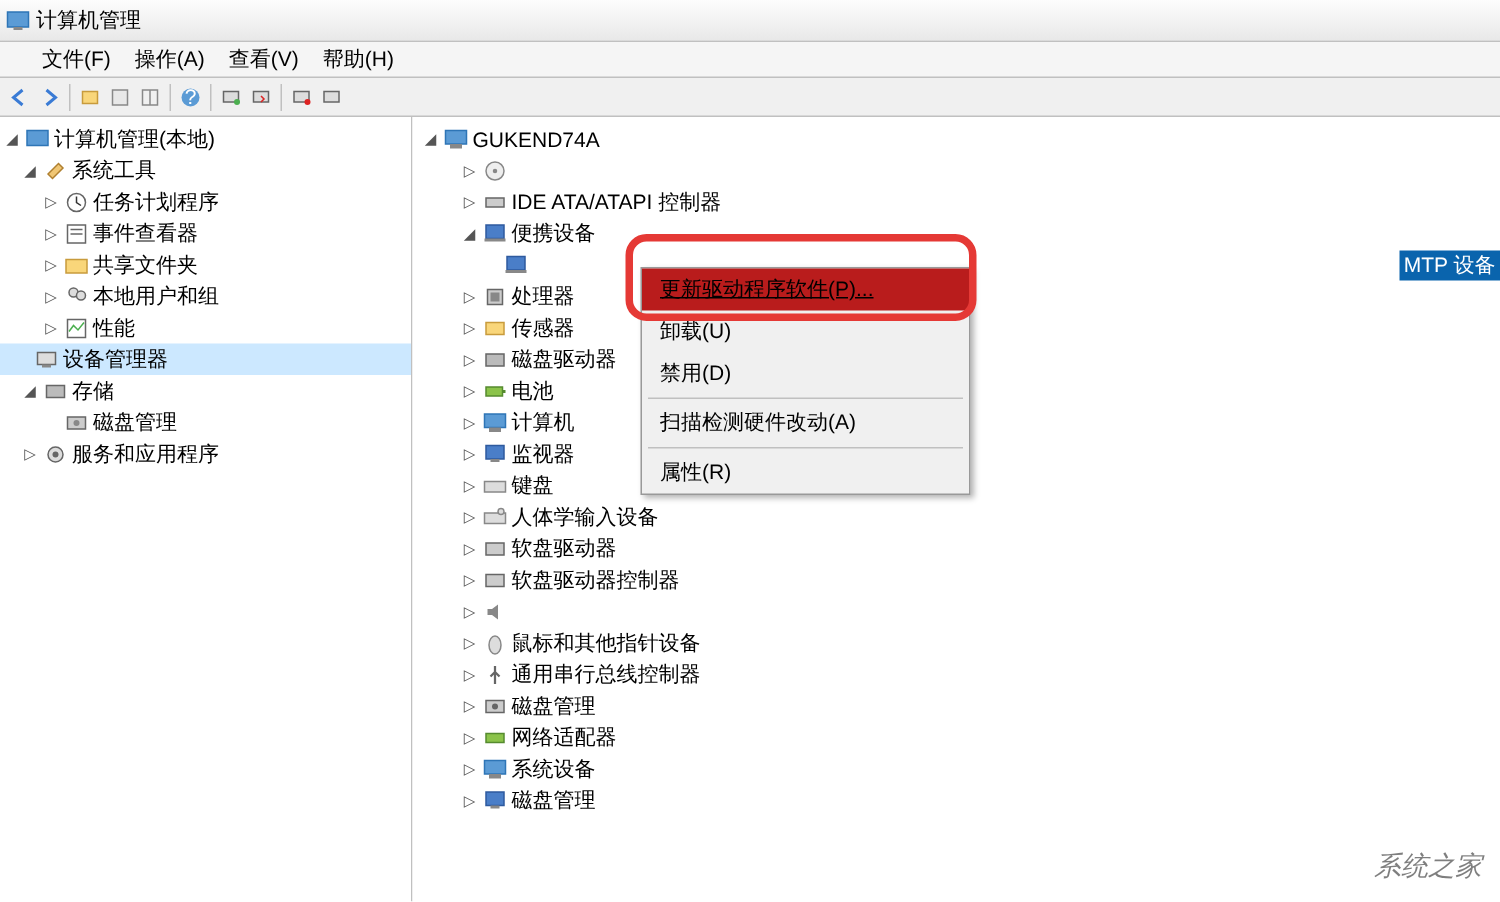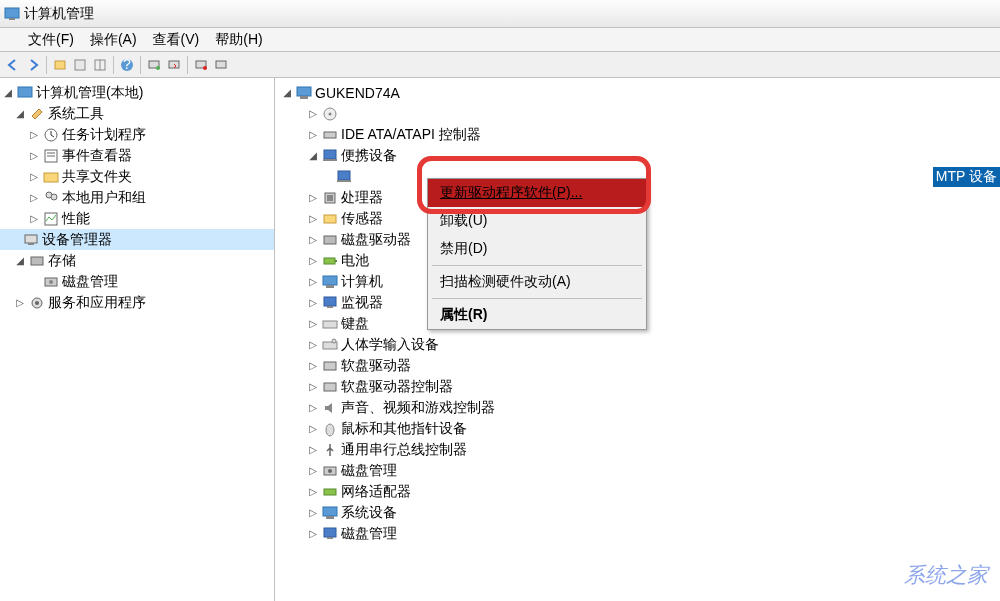--- a/index.html
+++ b/index.html
@@ -17,23 +17,23 @@
 .tree-node { display: flex; align-items: center; height: 21px; padding-left: 4px; cursor: default; white-space: nowrap; }
 .tree-node .expand { width: 12px; text-align: center; color: #555; font-size: 10px; }
 .tree-node .node-icon { width: 16px; height: 16px; margin: 0 3px; display: flex; align-items: center; justify-content: center; }
 .tree-node.selected { background: #cce8ff; }
 .tree-node.highlighted .label-text { background: #0a64ad; color: #fff; padding: 1px 3px; }
 .device-label { white-space: nowrap; text-align: center; }
 .ctx-menu { position: absolute; background: #f0f0f0; border: 1px solid #999; box-shadow: 2px 2px 4px rgba(0,0,0,0.3); width: 220px; z-index: 50; }
 .ctx-item { padding: 5px 12px; cursor: default; }
 .ctx-item.highlight { background: #b91c1c; text-decoration: underline; }
 .ctx-sep { height: 1px; background: #c0c0c0; margin: 2px 4px; }
-.ctx-item.bold { font-weight: bold; }
+.ctx-item.bold { font-weight: normal; }
 .red-box { position: absolute; border: 5px solid #e53935; border-radius: 14px; z-index: 60; pointer-events: none; }
-.watermark { position: absolute; right: 12px; bottom: 12px; color: #1d4ed8; font-size: 21px; font-style: italic; opacity: 0.5; z-index: 5; }
+.watermark { position: absolute; right: 12px; bottom: 12px; color: #000000; font-size: 18px; font-style: italic; opacity: 0.5; z-index: 5; }
 svg { display: block; }
 </style>
 </head>
 <body>
 
 <div class="titlebar">
   <span class="icon">
     <svg width="16" height="16">
         <rect x="1" y="2" width="14" height="10" fill="#5b9bd5" stroke="#2e75b6"></rect>
         <rect x="5" y="12" width="6" height="2" fill="#888"></rect>
@@ -364,21 +364,20 @@
         </span>
       <span class="device-label">软盘驱动器控制器</span>
     </div>
     <div class="tree-node" style="padding-left:32px;">
       <span class="expand">▷</span>
       <span class="node-icon">
           <svg width="16" height="16">
             <path d="M3 6 L6 6 L10 3 L10 13 L6 10 L3 10 Z" fill="#888"></path>
           </svg>
         </span>
-      <span class="device-label">声音、视频和游戏控制器</span>
     </div>
     <div class="tree-node" style="padding-left:32px;">
       <span class="expand">▷</span>
       <span class="node-icon">
           <svg width="16" height="16">
             <ellipse cx="8" cy="9" rx="4" ry="6" fill="#ddd" stroke="#888"></ellipse>
           </svg>
         </span>
       <span class="device-label">鼠标和其他指针设备</span>
     </div>

